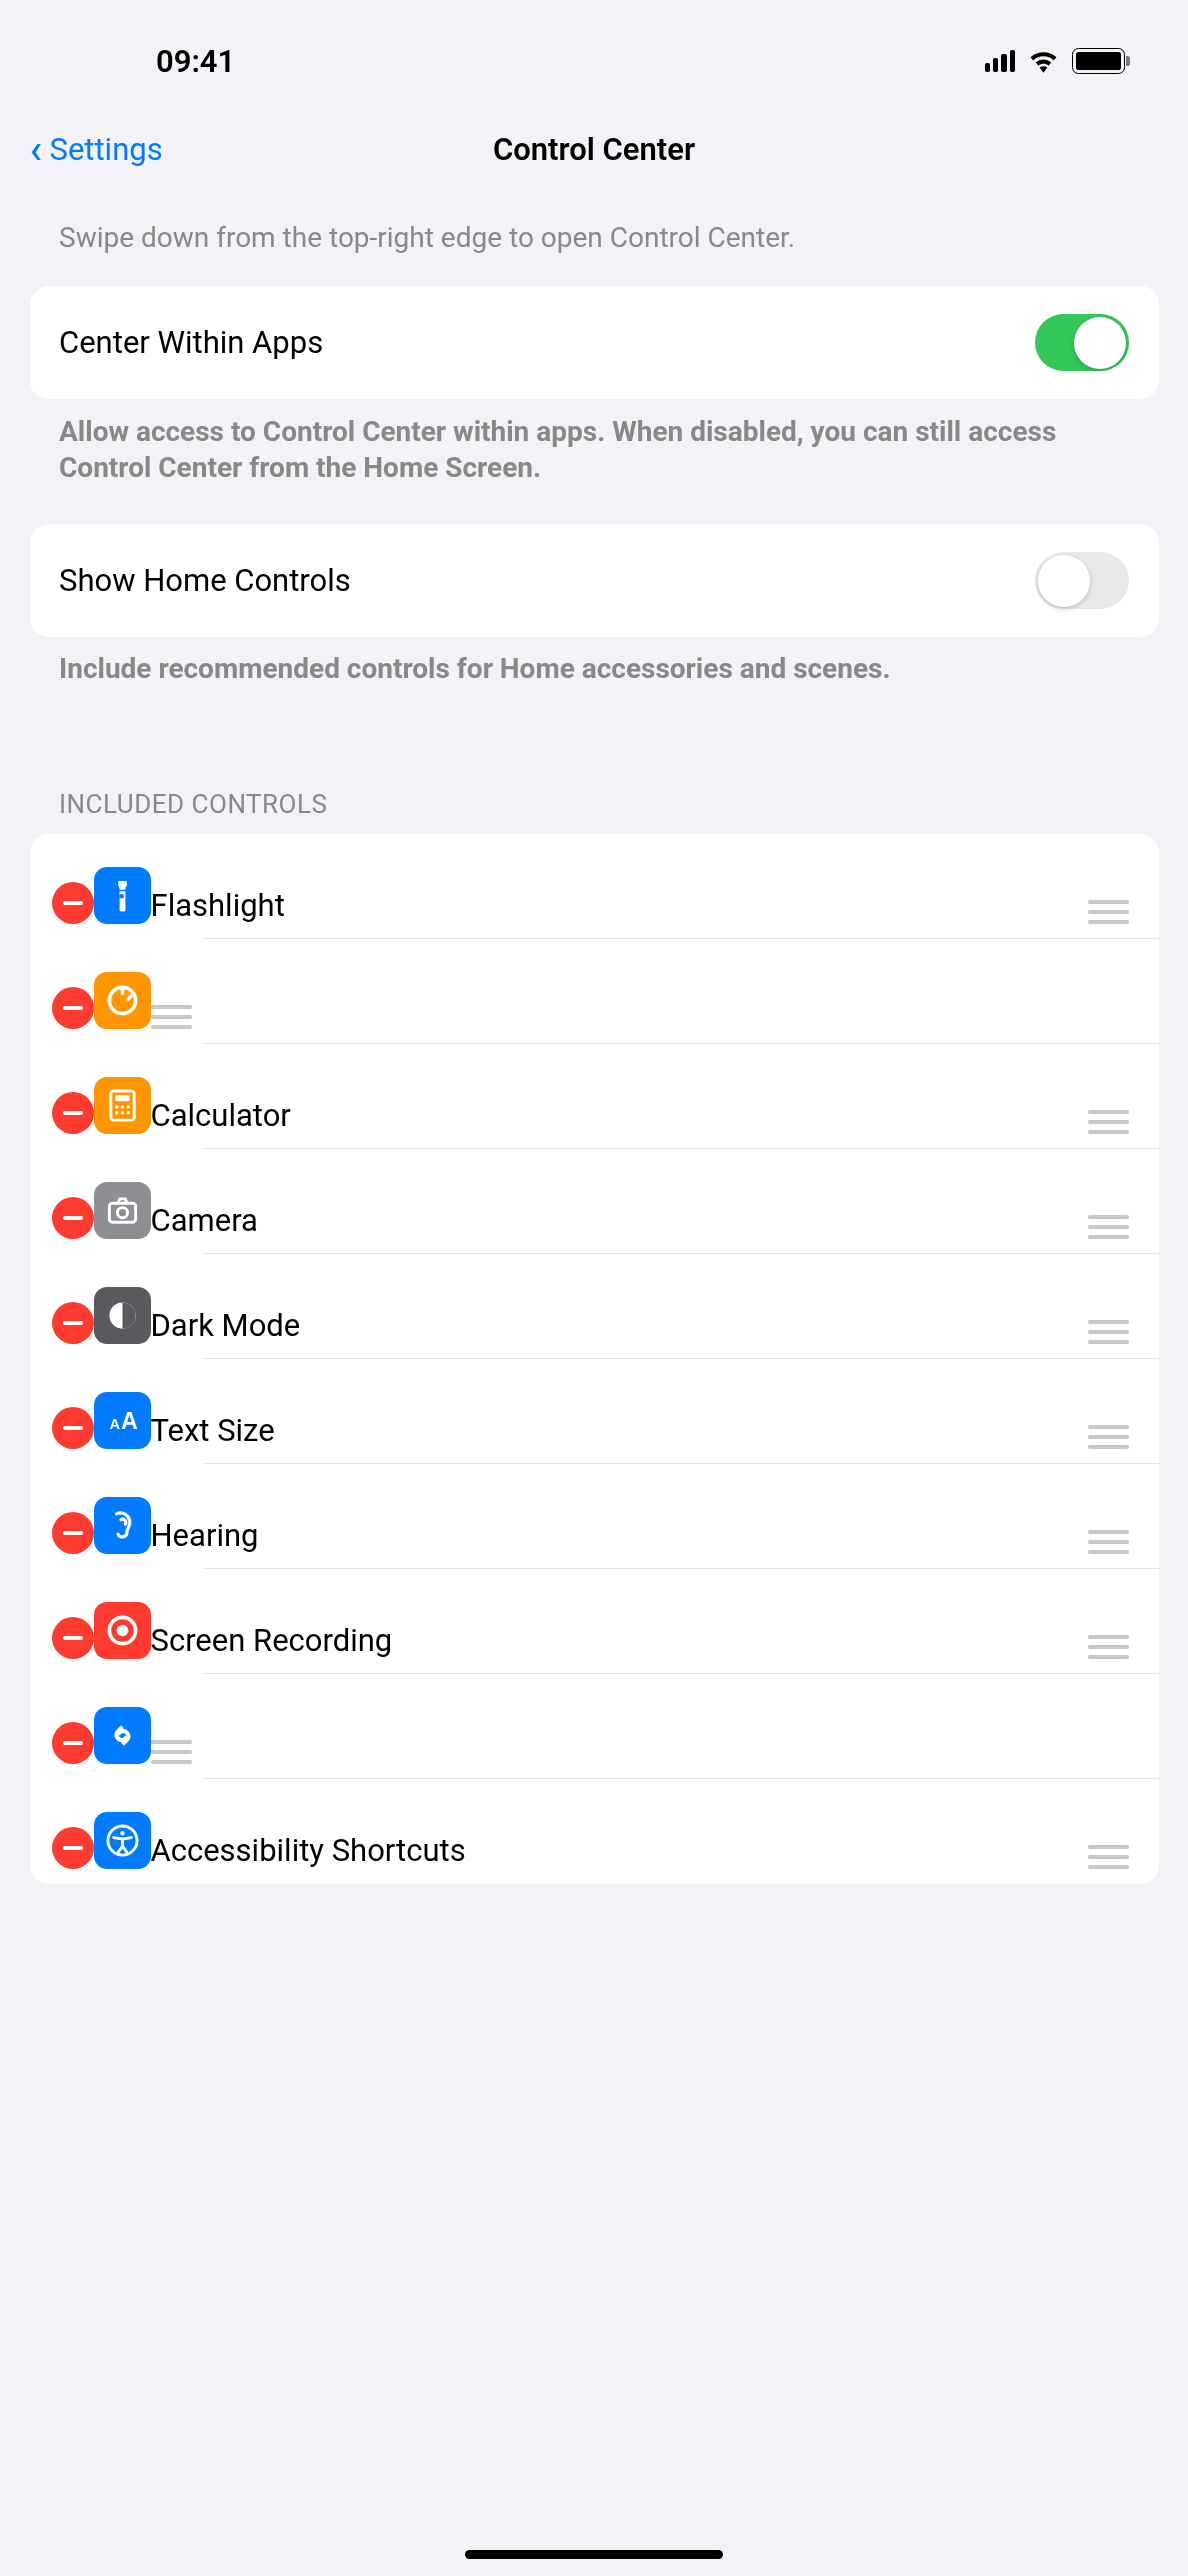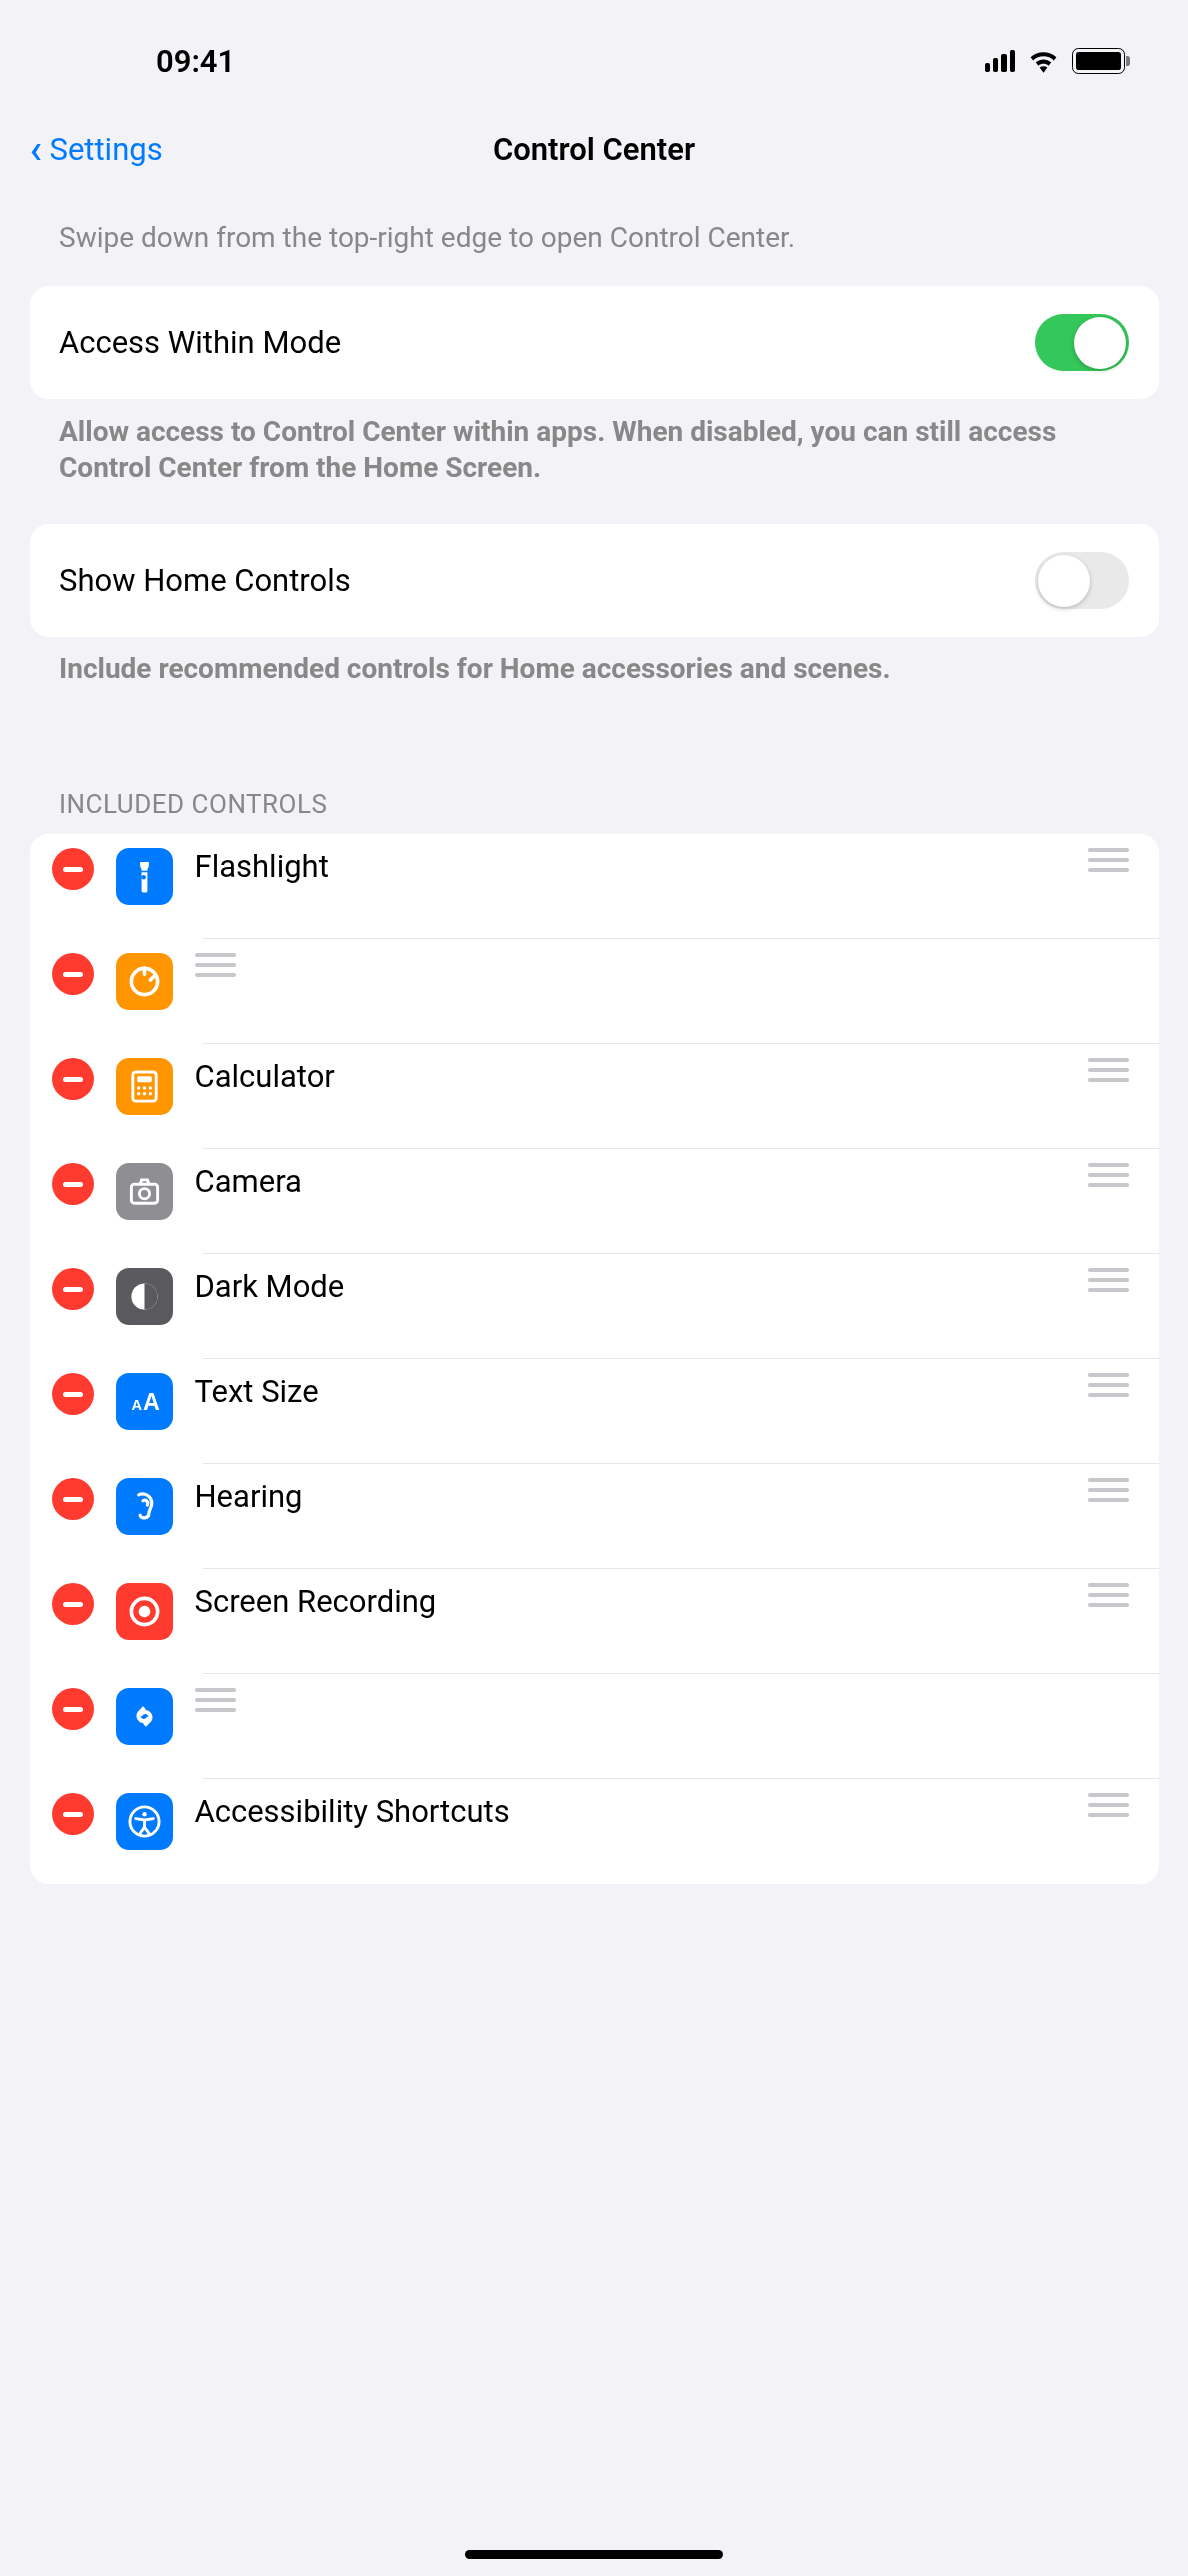--- a/index.html
+++ b/index.html
@@ -124,23 +124,22 @@
     }
 
     .list-card {
       background: #fff;
       margin: 0 29.5px;
       border-radius: 18.4px;
       overflow: hidden;
     }
     .list-row {
       display: flex;
-      align-items: flex-start;
+      align-items: flex-end;
       padding: 14.7px 29.5px 14.7px 22px;
-      gap: 22px;
       min-height: 105px;
       position: relative;
     }
     .list-row-sep {
       position: absolute;
       left: 173px;
       right: 0;
       bottom: 0;
       height: 0.9px;
       background: #e5e5ea;
@@ -229,21 +228,21 @@
     <span class="chevron-left">‹</span>
     <span>Settings</span>
   </div>
   <div class="nav-title">Control Center</div>
 </div>
 
 <div class="section-intro">Swipe down from the top-right edge to open Control Center.</div>
 
 <div class="card">
   <div class="row">
-    <div class="row-label">Access Within Mode</div>
+    <div class="row-label">Center Within Apps</div>
     <div class="switch switch-on">
         <div class="knob"></div>
       </div>
   </div>
 </div>
 <div class="footer-text">Allow access to Control Center within apps. When disabled, you can still access Control Center from the Home Screen.</div>
 
 <div class="card">
   <div class="row">
     <div class="row-label">Show Home Controls</div>

